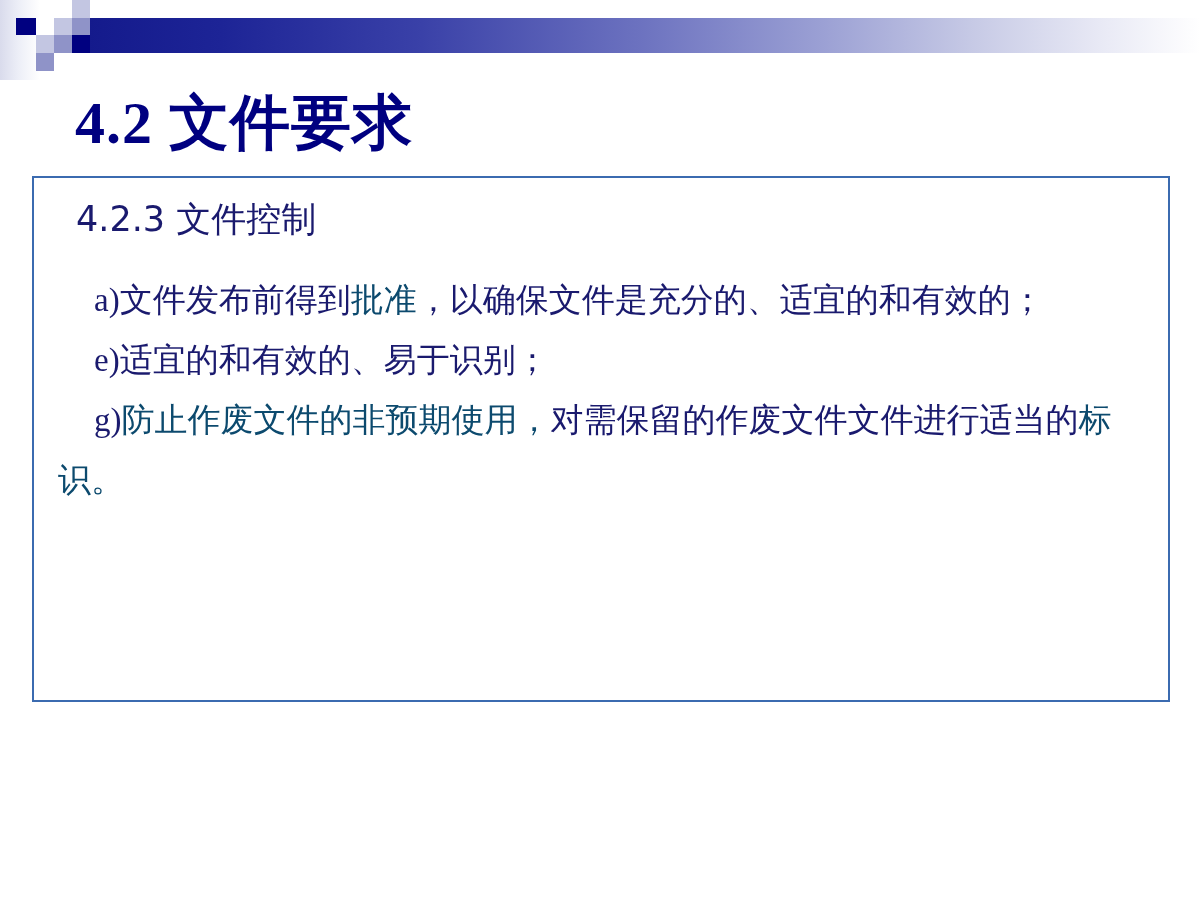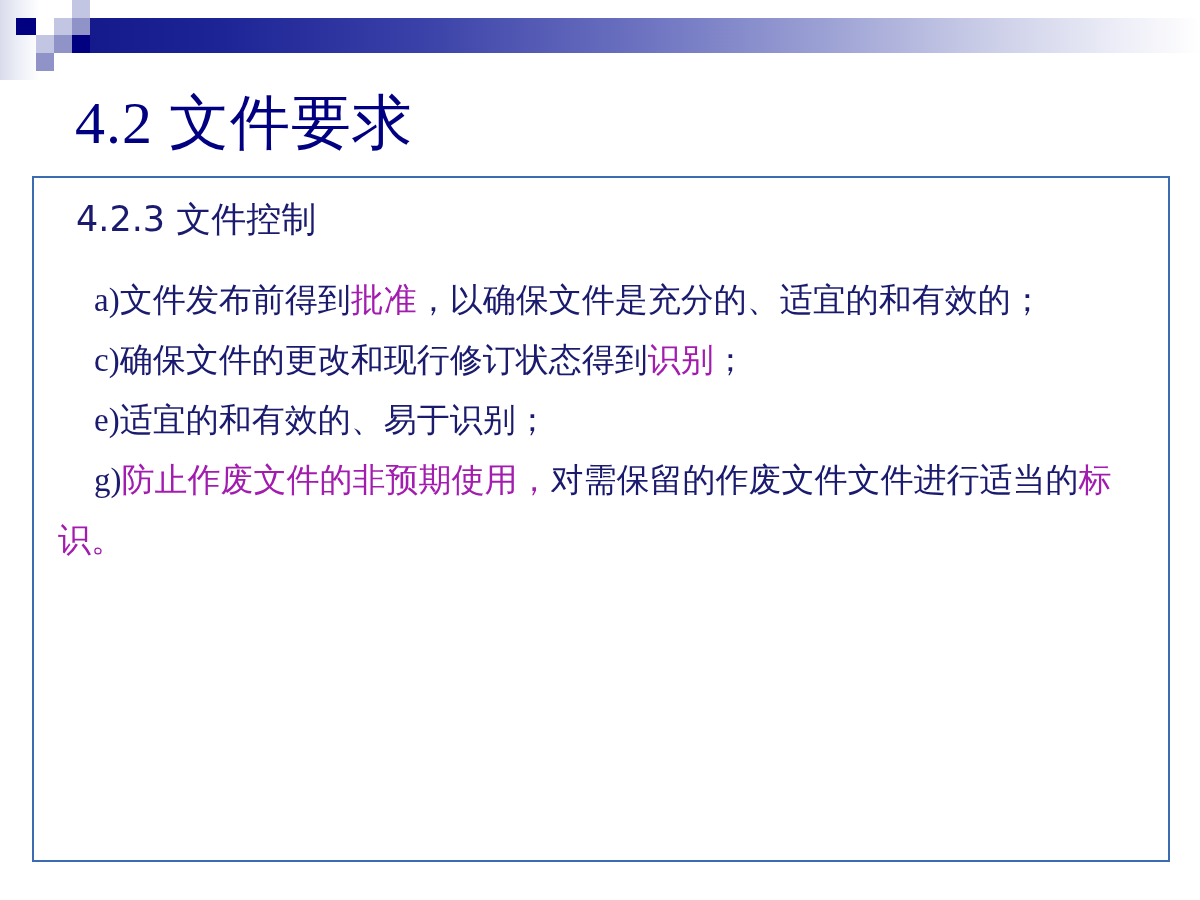--- a/index.html
+++ b/index.html
@@ -55,35 +55,35 @@
     height: 80px;
     background: linear-gradient(to right, #d9dbec 0%, #eceef7 45%, #ffffff 100%);
   }
 
   
   #slide-title {
     position: absolute;
     left: 75px;
     top: 88px;
     font-family: "Liberation Serif", "DejaVu Serif", serif;
-    font-weight: normal;
+    font-weight: bold;
     font-size: 60px;
     line-height: 70px;
     color: #000080;
     letter-spacing: 1px;
     white-space: nowrap;
   }
 
   
   #content-box {
     position: absolute;
     left: 32px;
     top: 176px;
     width: 1138px;
-    height: 686px;
+    height: 526px;
     border: 2px solid #3b6bb0;
     box-sizing: border-box;
     background: #ffffff;
   }
 
   #subheading {
     position: absolute;
     left: 42px;
     top: 20px;
     font-family: "DejaVu Sans", "Liberation Sans", sans-serif;
@@ -108,21 +108,21 @@
     margin: 0;
     padding: 0;
     white-space: normal;
     word-break: break-all;
   }
   .marker {
     font-family: "Liberation Serif", "DejaVu Serif", serif;
     font-size: 33px;
   }
   .nv { color: #1a1a6e; }
-  .rd { color: #a21caf; }
+  .rd { color: #0c4a6e; }
 </style>
 </head>
 <body>
 
 <div id="header-decor">
   <div class="fade-strip"></div>
   <div class="grad-bar"></div>
 
   <div class="sq sq-light" style="left:72px; top:0px;   width:18px; height:18px;"></div>
   <div class="sq sq-dark" style="left:16px; top:18px;  width:20px; height:17px;"></div>
@@ -133,17 +133,16 @@
   <div class="sq sq-dark" style="left:72px; top:35px;  width:18px; height:18px;"></div>
   <div class="sq sq-mid" style="left:36px; top:53px;  width:18px; height:18px;"></div>
 </div>
 
 <div id="slide-title">4.2 文件要求</div>
 
 <div id="content-box">
   <div id="subheading">4.2.3  文件控制</div>
   <div id="body-list">
       <div class="para"><span class="marker nv">a)</span><span class="nv">文件发布前得到</span><span class="rd">批准</span><span class="nv">，以确保文件是充分的、适宜的和有效的；</span></div>
-      <div class="para"><span class="marker nv">c)</span><span class="nv">确保文件的更改和现行修订状态得到</span><span class="rd">识别</span><span class="nv">；</span></div>
       <div class="para"><span class="marker nv">e)</span><span class="nv">适宜的和有效的、易于识别；</span></div>
       <div class="para"><span class="marker nv">g)</span><span class="rd">防止作废文件的非预期使用，</span><span class="nv">对需保留的作废文件文件进行适当的</span><span class="rd">标识。</span></div>
     </div>
 </div>
 
 </body></html>

